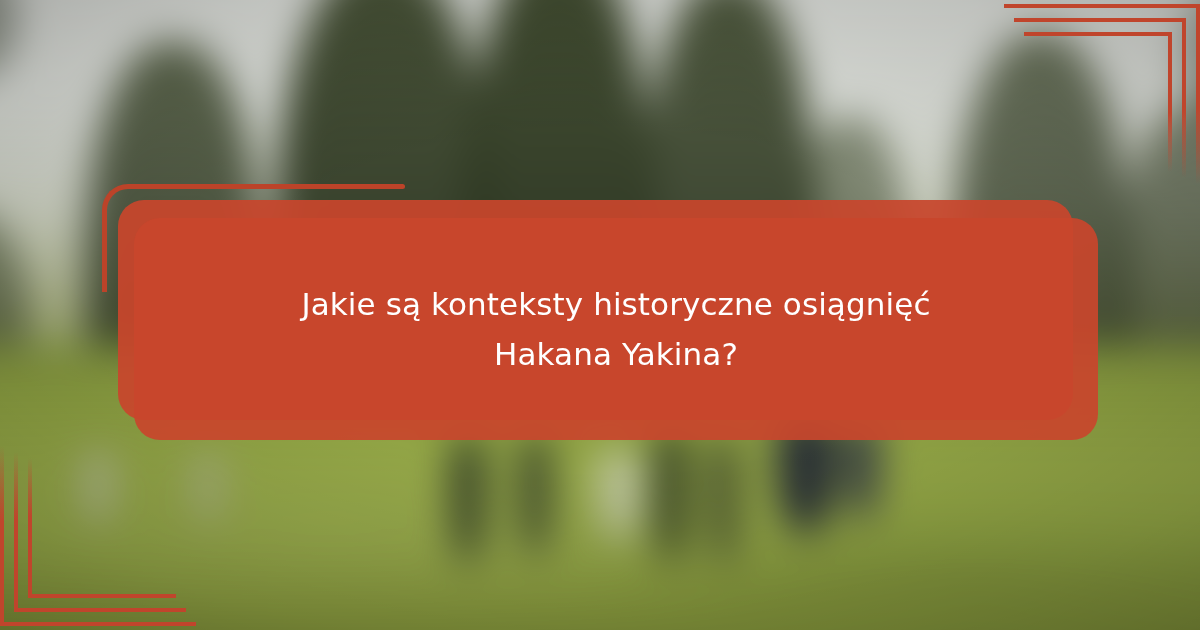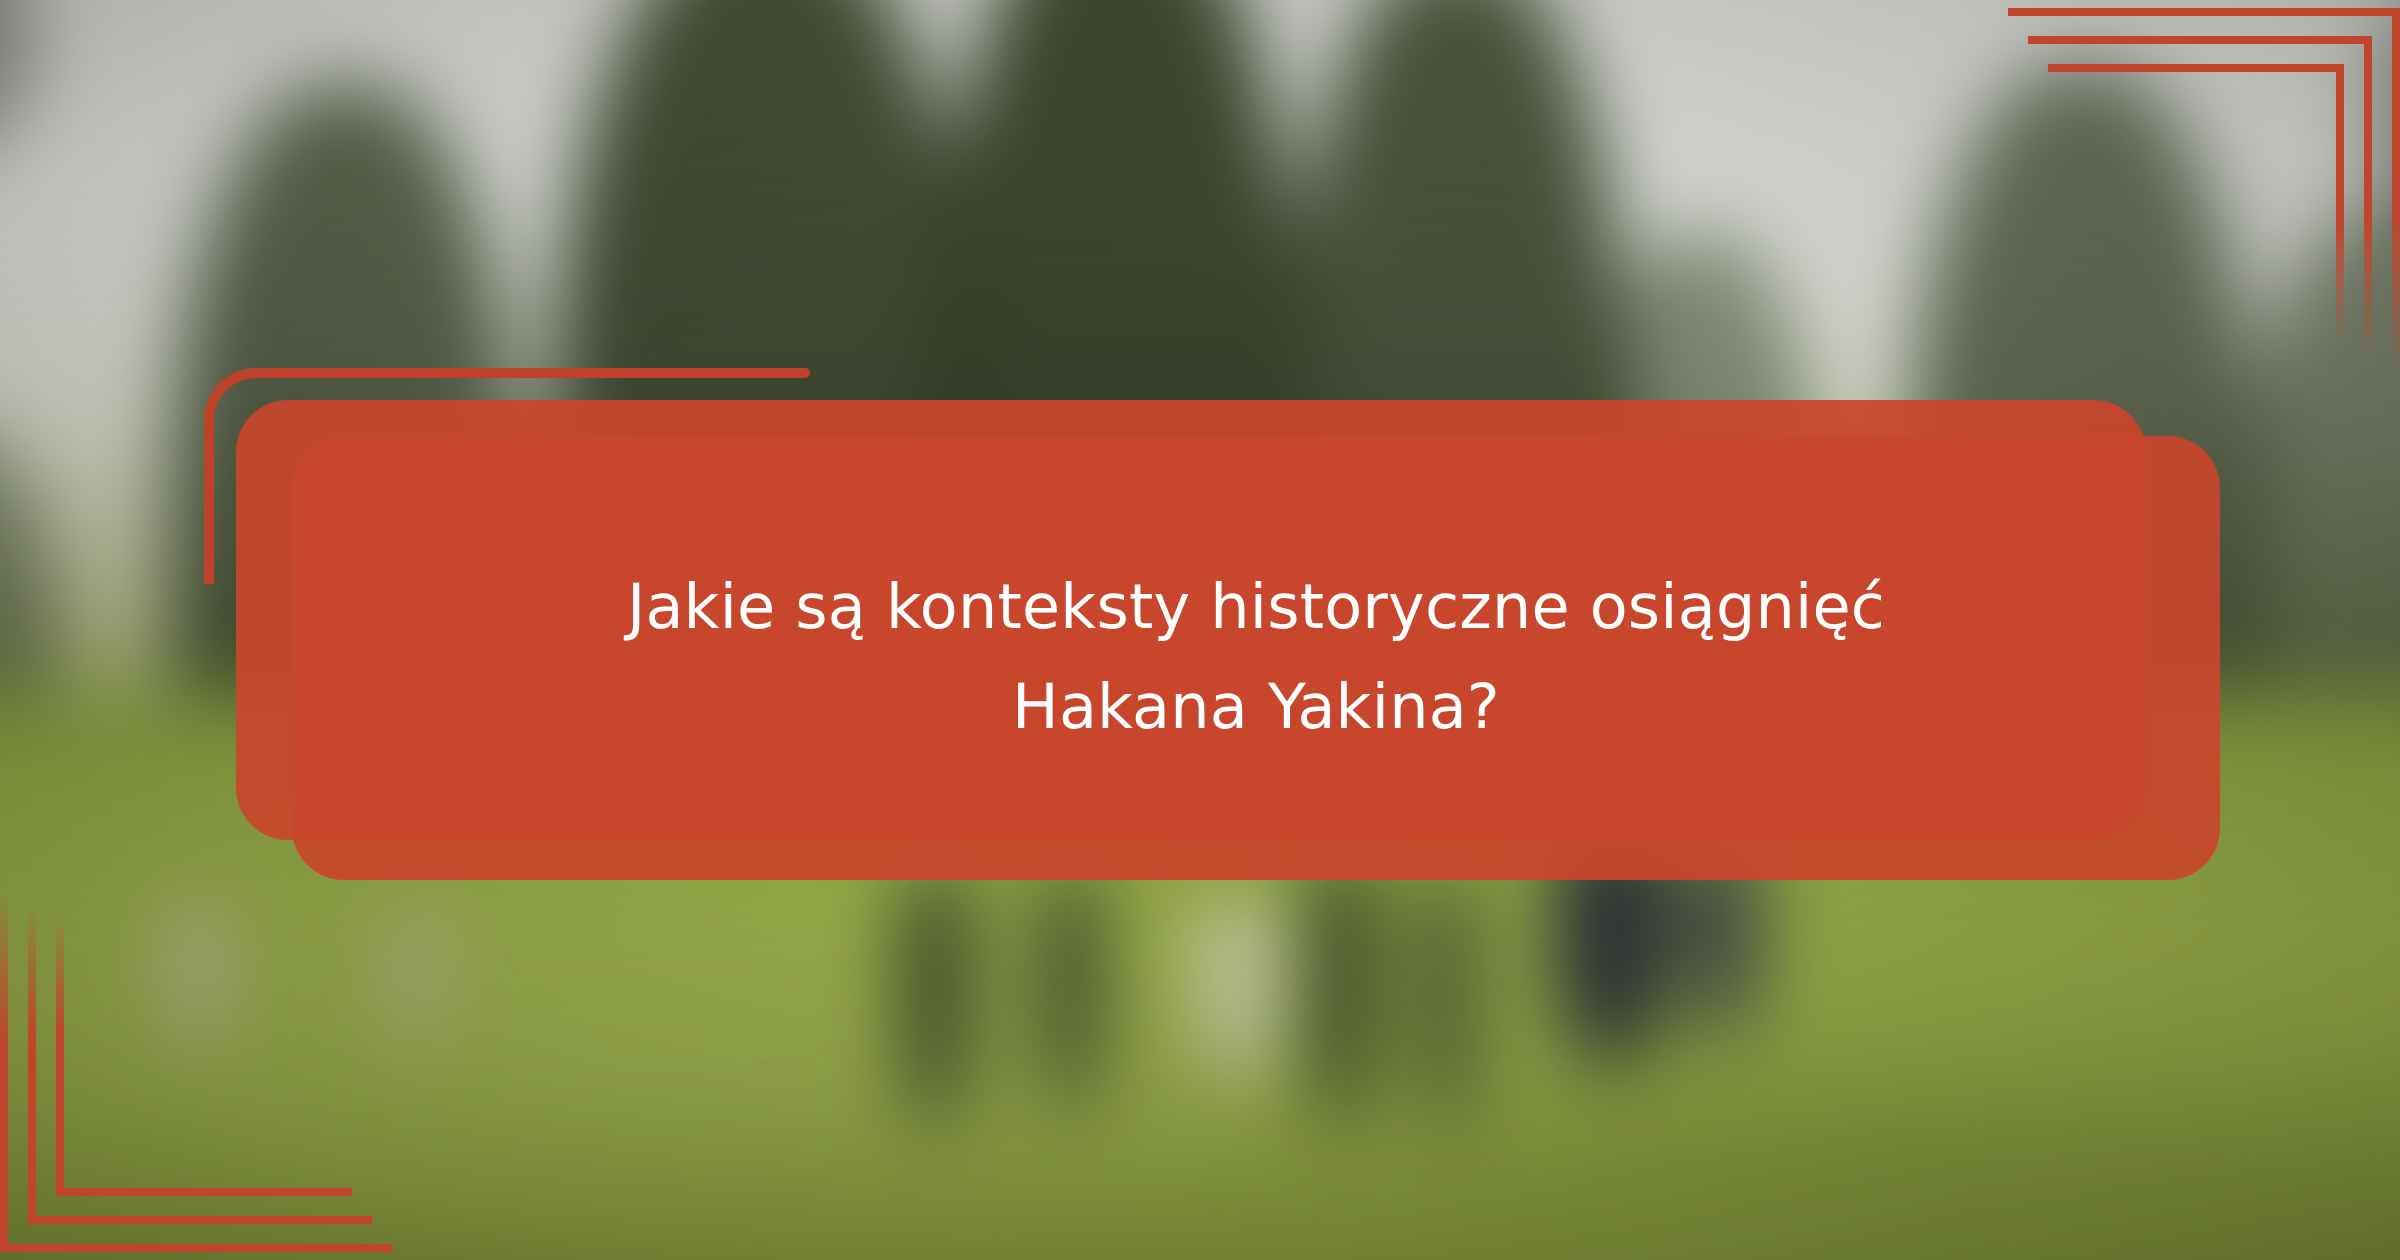--- a/index.html
+++ b/index.html
@@ -138,21 +138,21 @@
     top:22px;
     width:955px;
     height:220px;
     background:rgba(200,70,44,.93);
     border-radius:26px;
   }
 
   
   #card-front {
     position:absolute;
-    left:46px;
+    left:34px;
     top:40px;
     width:964px;
     height:222px;
     background:rgba(200,70,44,.93);
     border-radius:26px;
     display:flex;
     align-items:center;
     justify-content:center;
   }
 

